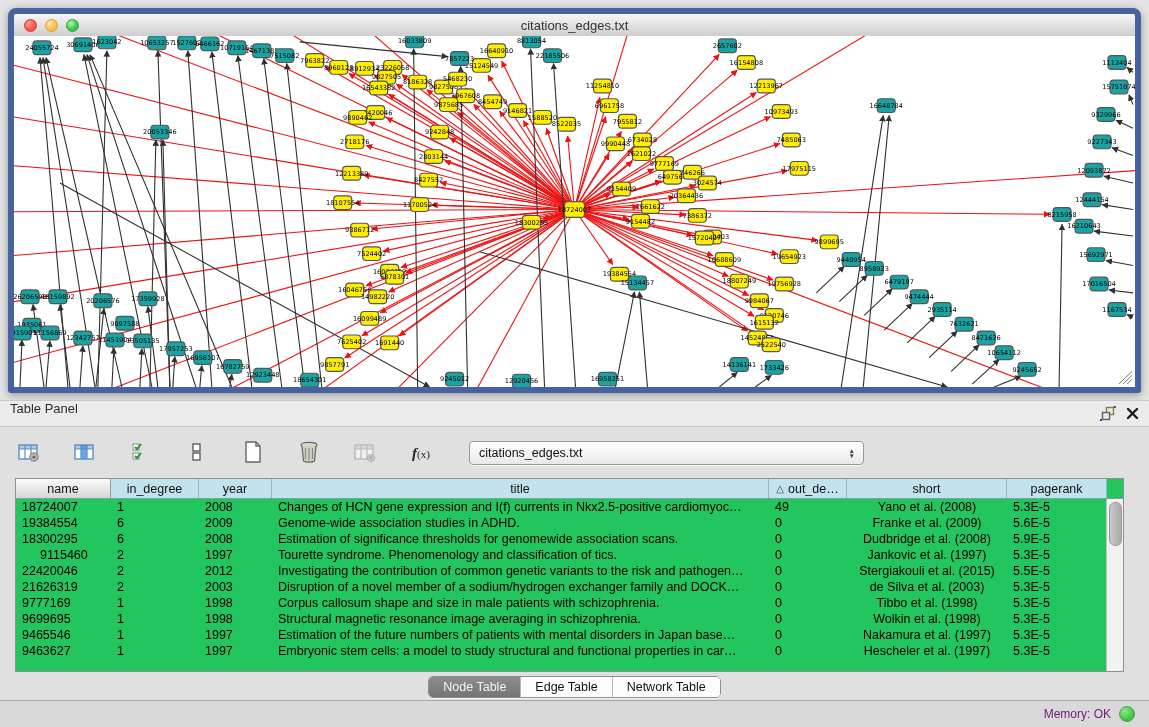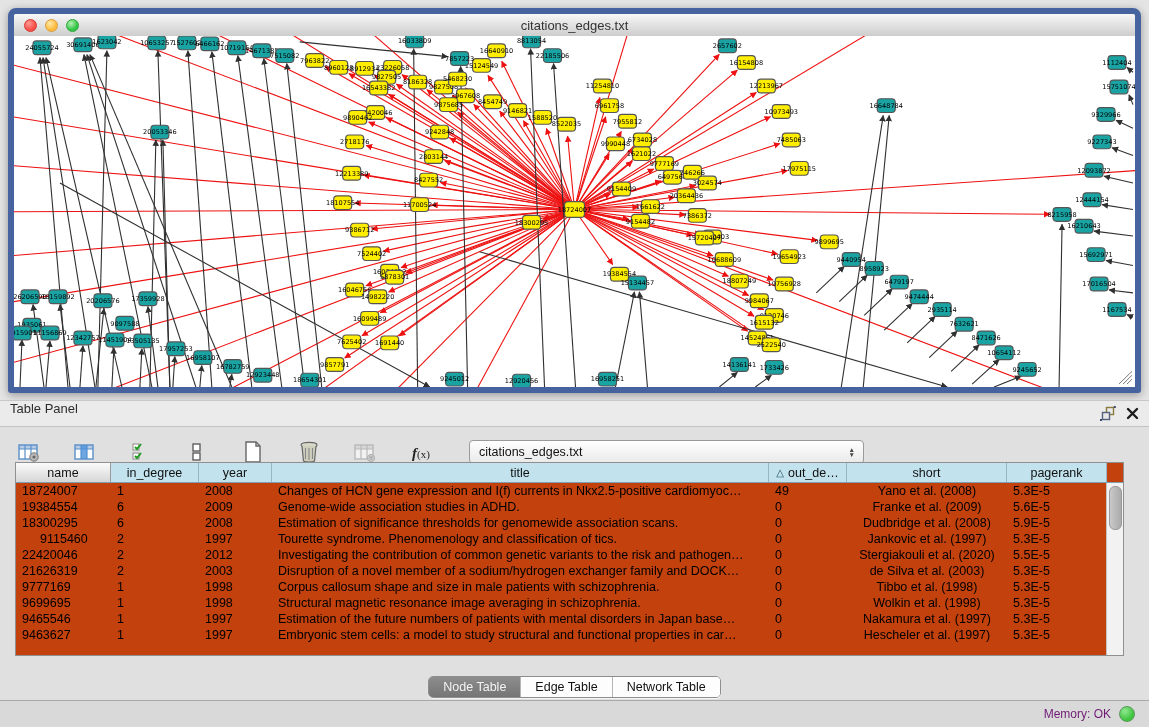--- a/index.html
+++ b/index.html
@@ -20,31 +20,31 @@
   .win-title{position:absolute;left:0;right:0;text-align:center;font-size:13px;color:#333;}
   .canvas-wrap{position:absolute;left:0;top:22px;right:0;bottom:0;background:#fff;overflow:hidden;}
   .canvas-wrap svg{display:block;width:100%;height:100%;}
   
   .table-panel{position:absolute;left:0;top:400px;width:1149px;height:300px;background:#e0e0e0;}
   .panel-header{height:25px;background:#ebebeb;border-top:1px solid #c7c7c7;border-bottom:1px solid #c3c3c3;
     display:flex;justify-content:space-between;padding:0 10px;}
   .panel-title{font-size:13px;color:#2d2d2d;}
   .panel-header-icons{display:flex;align-items:center;gap:10px;}
   .panel-header-icons .hbtn{cursor:default;display:flex;align-items:center;}
-  .toolbar{position:absolute;left:15px;top:40px;display:flex;align-items:flex-start;gap:28px;}
+  .toolbar{position:absolute;left:15px;top:40px;display:flex;align-items:center;gap:28px;}
   .tool-btn{width:28px;height:26px;display:flex;align-items:center;justify-content:center;background:none;border:none;padding:0;}
   .fx-label{font-size:15px;color:#222;font-family:"Liberation Serif",serif;}
   .fx-label i{font-style:italic;font-weight:bold;}
   .combo{position:relative;margin-left:6px;width:393px;height:22px;border:1px solid #9a9a9a;border-radius:4px;
     background:linear-gradient(#ffffff,#e9e9e9);display:flex;align-items:center;
     box-shadow:0 1px 1px rgba(255,255,255,.8);}
   .combo-text{font-size:12.5px;color:#111;padding-left:9px;flex:1;}
   .combo-arrows{display:flex;flex-direction:column;line-height:5px;font-size:6.5px;color:#444;padding-right:8px;}
   
-  .tbl{position:absolute;left:15px;top:62px;width:1107px;height:192px;background:#c2410c;
+  .tbl{position:absolute;left:15px;top:78px;width:1107px;height:192px;background:#22c55e;
     border:1px solid #8f8f8f;box-sizing:content-box;}
   .tbl-header{display:flex;height:19px;border-bottom:1px solid #7f9fae;}
   .th{box-sizing:border-box;border-right:1px solid #93b7c4;background:#c2e2ee;
       font-size:12.5px;color:#111;display:flex;align-items:center;justify-content:center;overflow:hidden;white-space:nowrap;}
   .th.name-col{background:linear-gradient(#fbfbfb,#d6d6d6);border-right:1px solid #9a9a9a;}
   .sort-glyph{font-size:10px;margin-right:4px;color:#1d4f5e;}
   .tbl-body{position:absolute;left:0;top:20px;right:16px;bottom:0;overflow:hidden;}
   .tr{display:flex;height:16px;}
   .td{box-sizing:border-box;font-size:12.5px;color:#000;padding:0 6px;white-space:nowrap;overflow:hidden;
       display:flex;align-items:center;}
@@ -660,21 +660,21 @@
           <div class="td" style="width: 78px;">0</div>
           <div class="td c-short" style="width: 160px;">Jankovic et al. (1997)</div>
           <div class="td" style="width: 100px;">5.3E-5</div>
         </div>
         <div class="tr">
           <div class="td" style="width: 95px;">22420046</div>
           <div class="td" style="width: 88px;">2</div>
           <div class="td" style="width: 73px;">2012</div>
           <div class="td" style="width: 497px;">Investigating the contribution of common genetic variants to the risk and pathogen…</div>
           <div class="td" style="width: 78px;">0</div>
-          <div class="td c-short" style="width: 160px;">Stergiakouli et al. (2020)</div>
+          <div class="td c-short" style="width: 160px;">Stergiakouli et al. (2015)</div>
           <div class="td" style="width: 100px;">5.5E-5</div>
         </div>
         <div class="tr">
           <div class="td" style="width: 95px;">21626319</div>
           <div class="td" style="width: 88px;">2</div>
           <div class="td" style="width: 73px;">2003</div>
           <div class="td" style="width: 497px;">Disruption of a novel member of a sodium/hydrogen exchanger family and DOCK…</div>
           <div class="td" style="width: 78px;">0</div>
           <div class="td c-short" style="width: 160px;">de Silva et al. (2003)</div>
           <div class="td" style="width: 100px;">5.3E-5</div>

